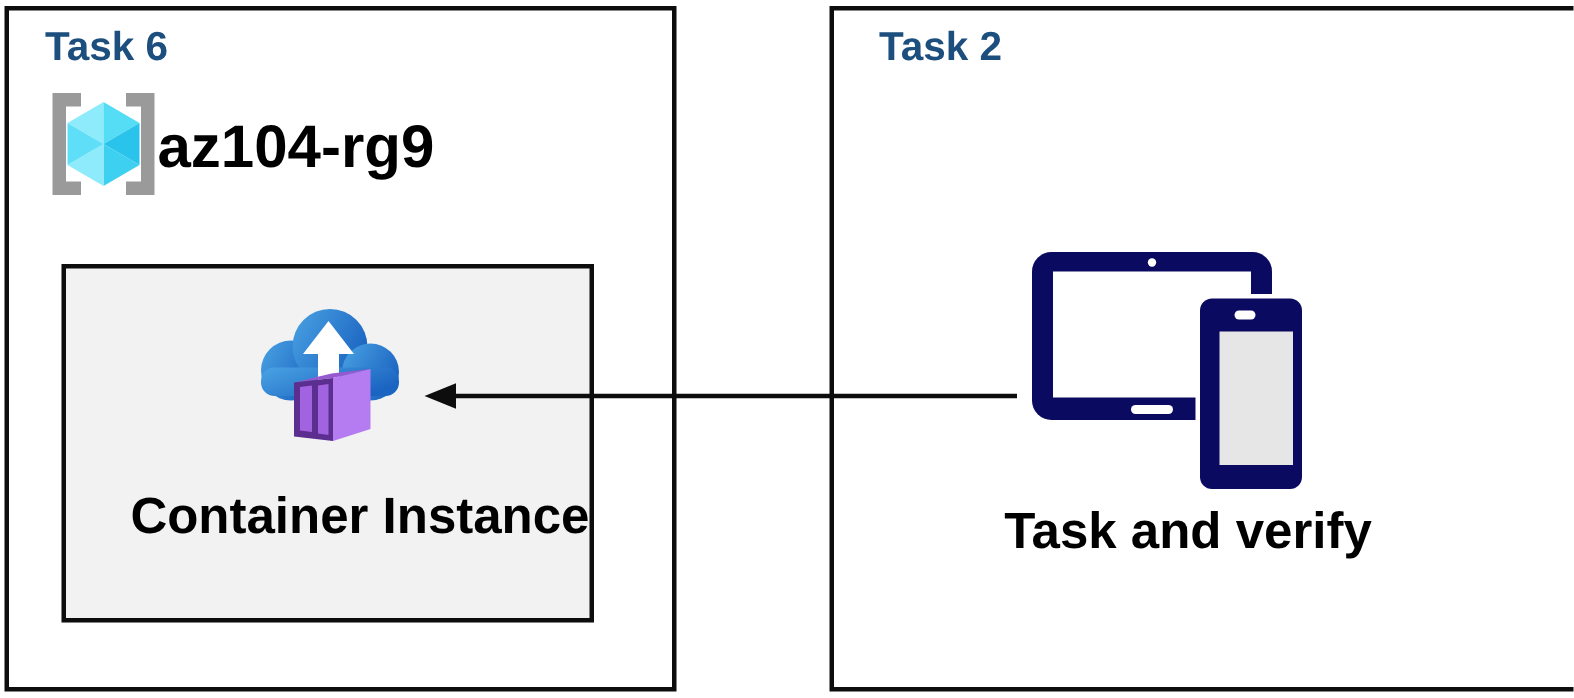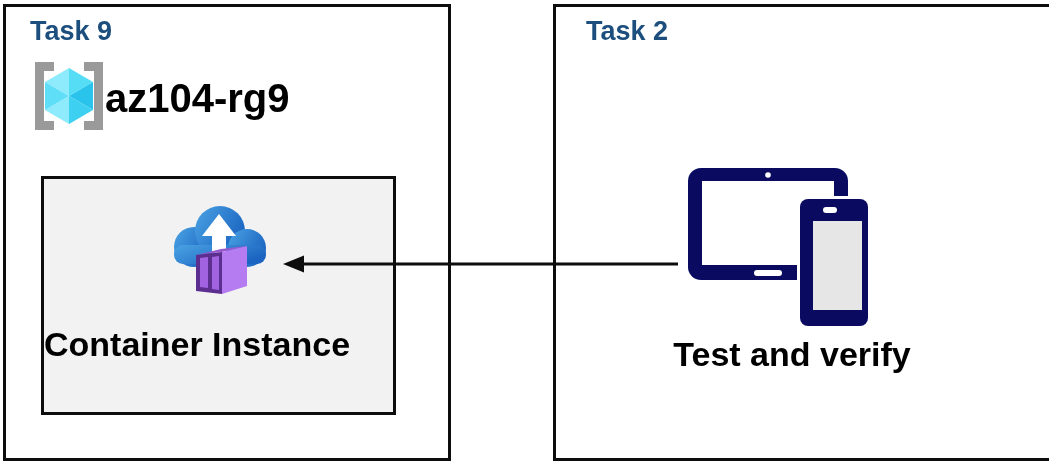--- a/index.html
+++ b/index.html
@@ -36,42 +36,42 @@
   .rg-label{
     font-size:40px;font-weight:bold;color:#000;white-space:nowrap;
   }
 
   .inner-panel{
     position:absolute;left:35px;top:169px;width:355px;height:239px;
     background:var(--panel-fill);border:3px solid var(--border);
   }
   .aci-icon{position:absolute;left:119px;top:10px;}
   .panel-label{
-    position:absolute;left:0;right:0;top:146px;text-align:left;
+    position:absolute;left:0;right:0;top:146px;text-align:right;
     font-size:34px;font-weight:bold;color:#000;white-space:nowrap;
   }
 
   .devices-icon{position:absolute;left:132px;top:159px;}
   .test-label{
     position:absolute;left:0;right:22px;top:328px;text-align:center;
     font-size:34px;font-weight:bold;color:#000;white-space:nowrap;
   }
 
   .arrow-overlay{
     position:absolute;left:0;top:0;width:1049px;height:465px;
     pointer-events:none;
   }
 </style>
 </head>
 <body>
 
 <div class="canvas">
 
   <div class="task-box" id="task1-box">
-    <div class="task-title">Task 9</div>
+    <div class="task-title">Task 6</div>
 
     <div class="rg-row">
       <span>
         <svg width="72" height="70" viewBox="0 0 72 70">
 
           <polygon points="2,1 21,1 21,10 11,10 11,60 21,60 21,69 2,69" fill="var(--bracket-gray,#9a9a9a)"></polygon>
           <polygon points="70,1 51,1 51,10 61,10 61,60 51,60 51,69 70,69" fill="var(--bracket-gray,#9a9a9a)"></polygon>
 
           <polygon points="12,21 36,7 36,35" fill="#8debfb"></polygon>
           <polygon points="36,7 60,21 36,35" fill="#55ddf6"></polygon>
@@ -130,21 +130,21 @@
 
         <g>
           <rect x="109" y="30" width="74" height="133" rx="11" fill="#ffffff"></rect>
           <rect x="112" y="33" width="68" height="127" rx="8" fill="var(--device-navy,#0a0a60)"></rect>
           <rect x="135" y="41" width="14" height="6" rx="3" fill="#ffffff"></rect>
           <rect x="125" y="55" width="49" height="89" fill="#e6e6e6"></rect>
         </g>
       </svg>
     </span>
 
-    <div class="test-label">Test and verify</div>
+    <div class="test-label">Task and verify</div>
   </div>
 
   <svg class="arrow-overlay" width="1049" height="465" viewBox="0 0 1049 465">
     <line x1="300" y1="264" x2="678" y2="264" stroke="var(--border,#0d0d0d)" stroke-width="3"></line>
     <polygon points="283,264 304,255.5 304,272.5" fill="var(--border,#0d0d0d)"></polygon>
   </svg>
 
 </div>
 
 </body></html>

